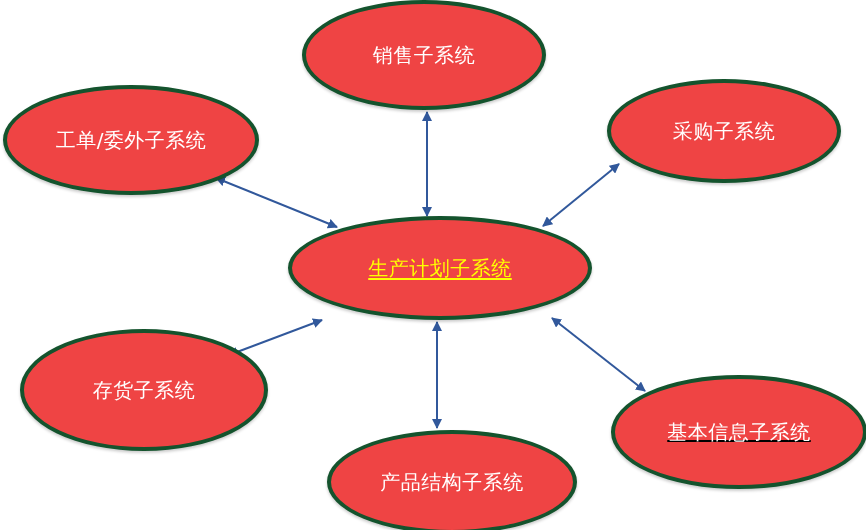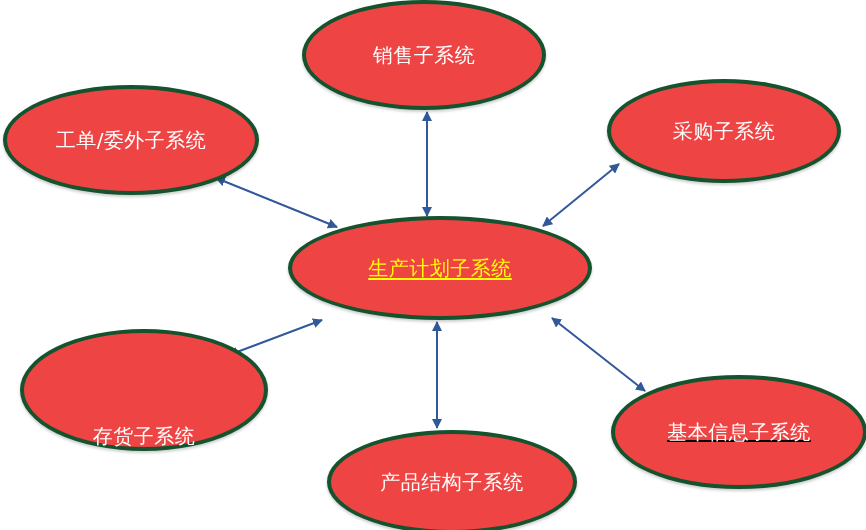--- a/index.html
+++ b/index.html
@@ -81,21 +81,21 @@
   <div id="nodes-layer">
       <div class="node" style="left: 302px; top: 0px; width: 244px; height: 110px;">
         <span class="node-label">销售子系统</span>
       </div>
       <div class="node" style="left: 3px; top: 85px; width: 256px; height: 110px;">
         <span class="node-label">工单/委外子系统</span>
       </div>
       <div class="node" style="left: 607px; top: 79px; width: 234px; height: 104px;">
         <span class="node-label">采购子系统</span>
       </div>
-      <div class="node" style="left: 20px; top: 329px; width: 248px; height: 122px; align-items: flex-end;">
+      <div class="node" style="left: 20px; top: 329px; width: 248px; height: 122px;">
         <span class="node-label">存货子系统</span>
       </div>
       <div class="node" style="left: 327px; top: 430px; width: 250px; height: 104px;">
         <span class="node-label">产品结构子系统</span>
       </div>
       <div class="node" style="left: 611px; top: 375px; width: 256px; height: 114px; text-decoration: underline;">
         <span class="node-label">基本信息子系统</span>
       </div>
       <div class="node center" style="left: 288px; top: 216px; width: 304px; height: 104px;">
         <span class="node-label">生产计划子系统</span>

